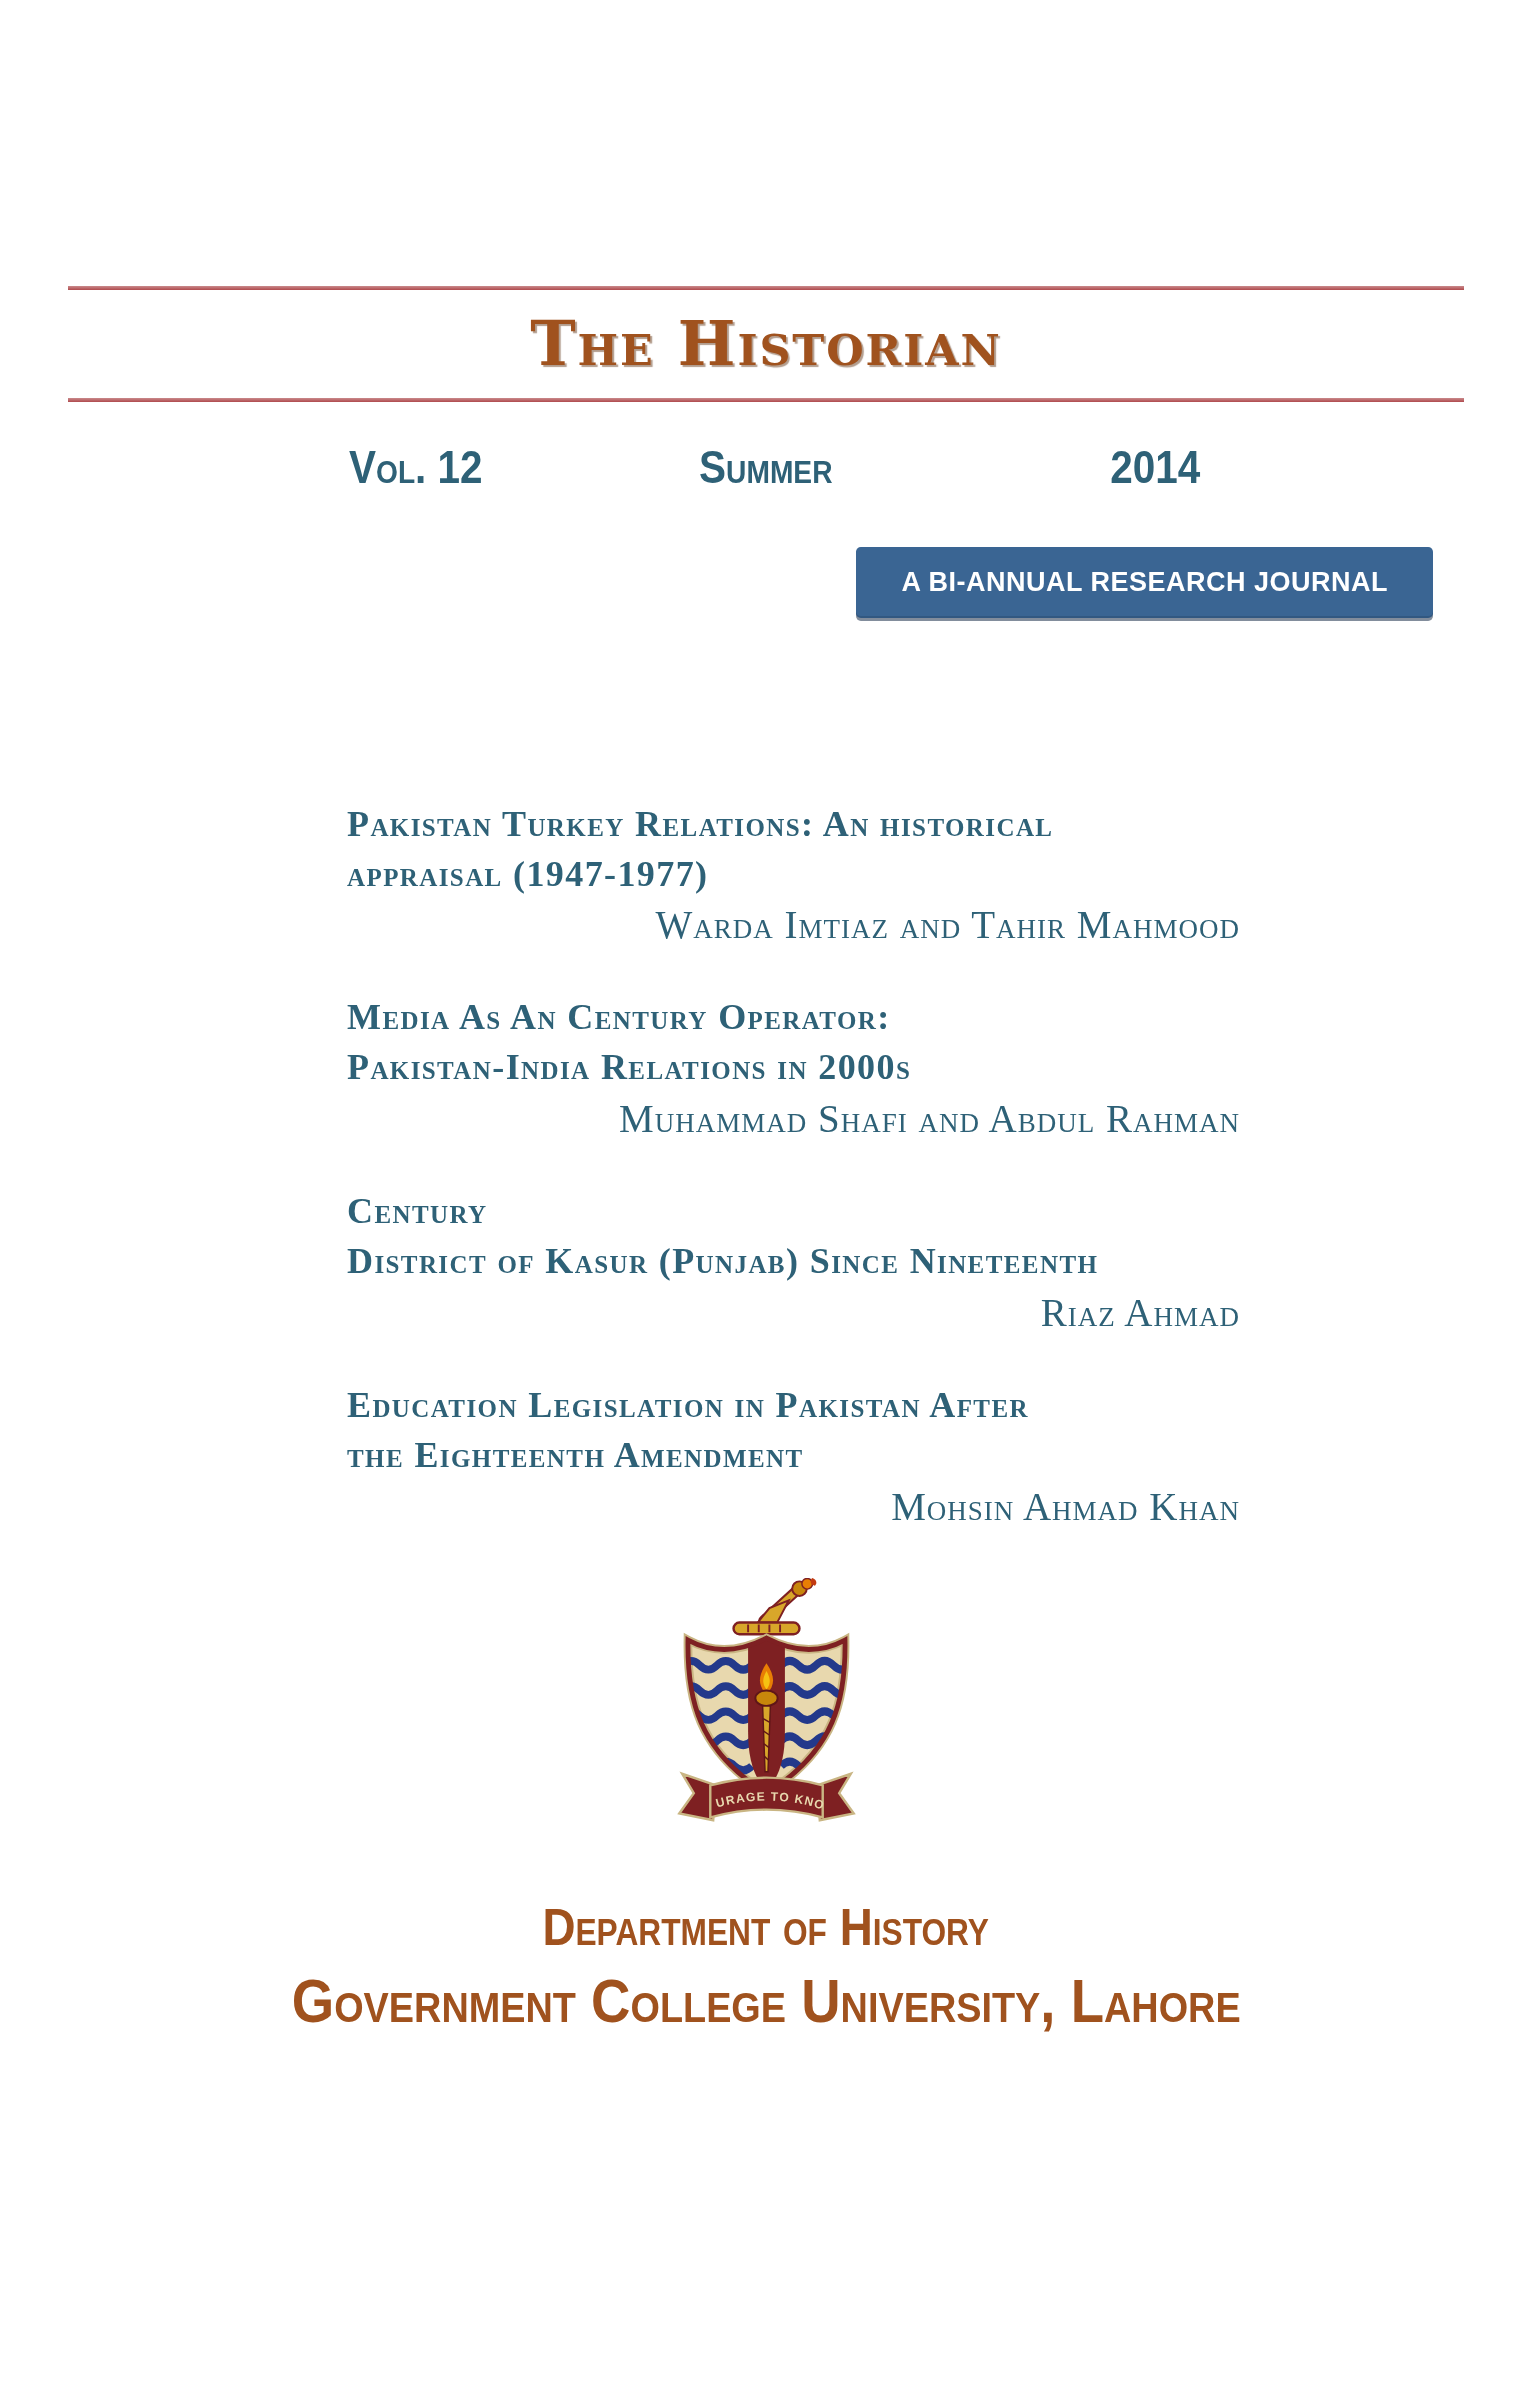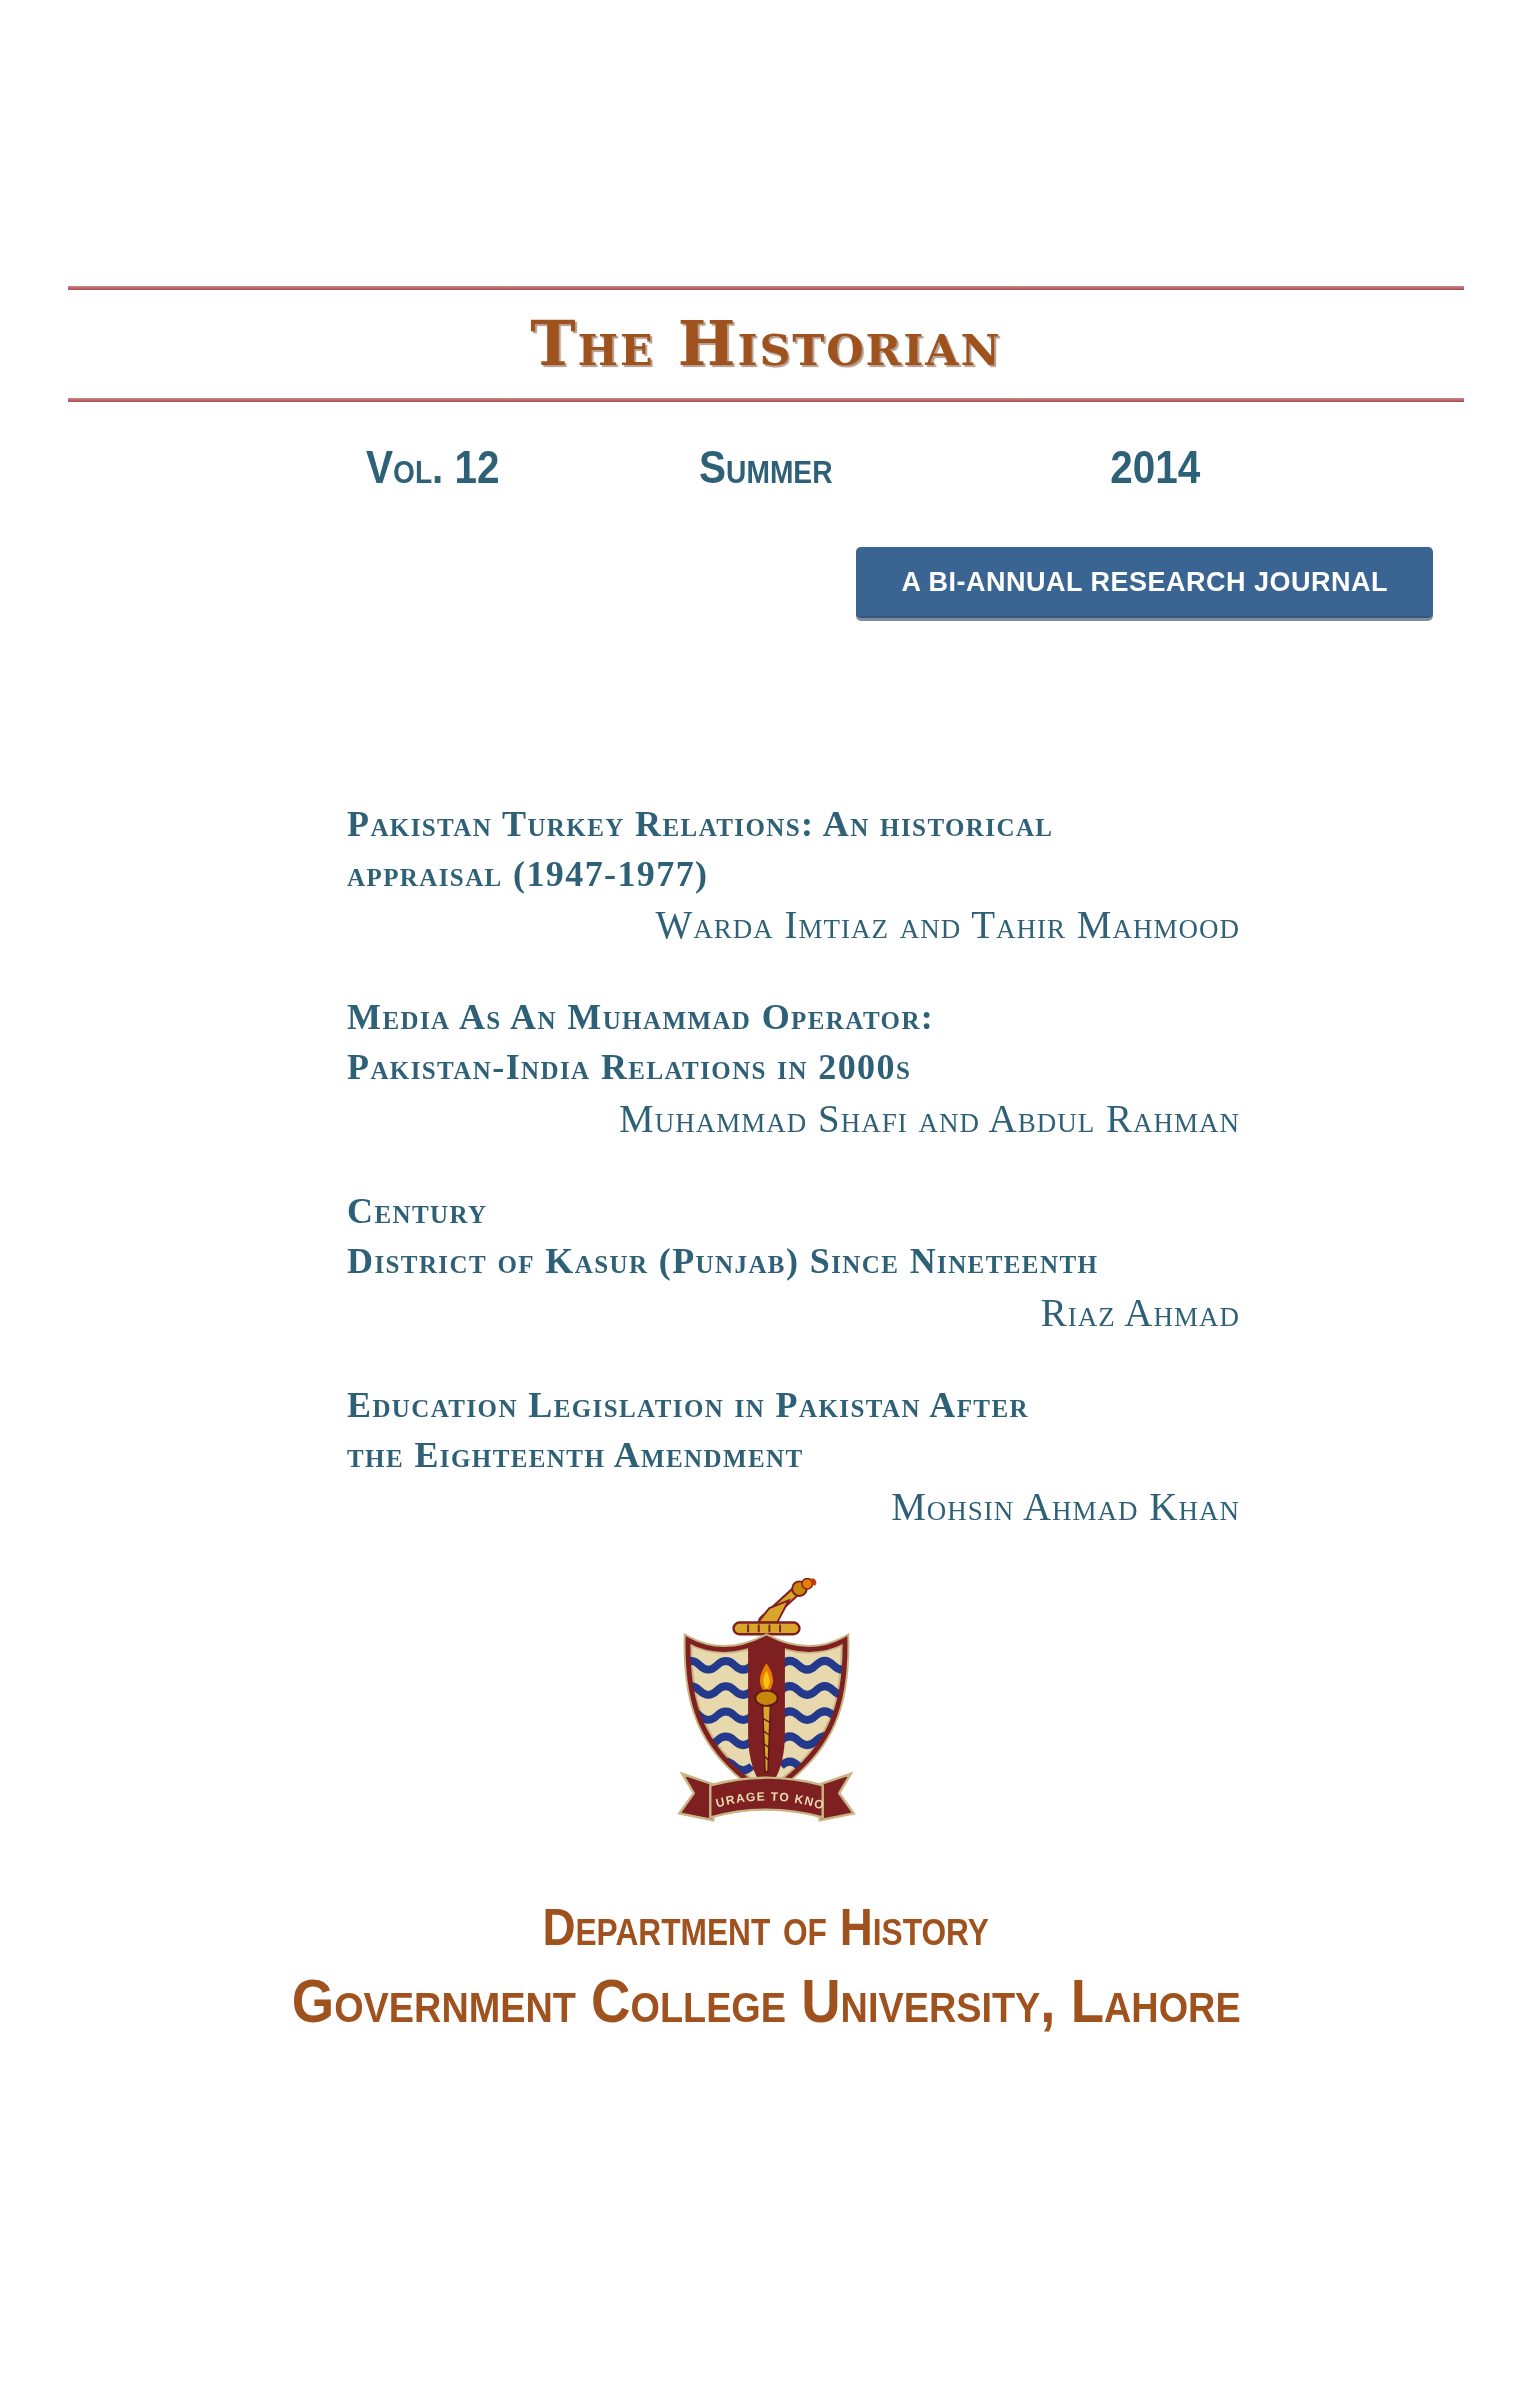--- a/index.html
+++ b/index.html
@@ -37,21 +37,21 @@
   }
   .issue-row{
     position:relative;height:63px;margin-top:38px;
     font-family:"Liberation Sans", sans-serif;
     font-weight:bold;
     font-variant-caps:small-caps;
     font-size:46px;
     color:var(--teal);
   }
   .issue-cell{position:absolute;top:0;white-space:nowrap;}
-  .cell-volume{left:298px;}
+  .cell-volume{left:281px;}
   .cell-season{left:0;right:0;text-align:center;}
   .cell-year{right:264px;}
   .condensed{display:inline-block;transform:scaleX(0.88);}
   .cell-volume .condensed{transform-origin:left center;}
   .cell-season .condensed{transform-origin:center center;}
   .cell-year .condensed{transform-origin:right center;}
   .badge-row{display:flex;justify-content:flex-end;margin-top:44px;padding-right:31px;}
   .badge{
     background:var(--badge-blue);
     color:var(--badge-text);
@@ -124,21 +124,21 @@
     <div class="article">
       <div class="article-title">
         <div>Pakistan Turkey Relations: An historical</div>
         <div>appraisal (1947-1977)</div>
       </div>
       <div class="article-authors">Warda Imtiaz and Tahir Mahmood</div>
     </div>
 
     <div class="article">
       <div class="article-title">
-        <div>Media As An Muhammad Operator:</div>
+        <div>Media As An Century Operator:</div>
         <div>Pakistan-India Relations in 2000s</div>
       </div>
       <div class="article-authors">Muhammad Shafi and Abdul Rahman</div>
     </div>
 
     <div class="article">
       <div class="article-title">
         <div>Century</div>
         <div>District of Kasur (Punjab) Since Nineteenth</div>
       </div>

